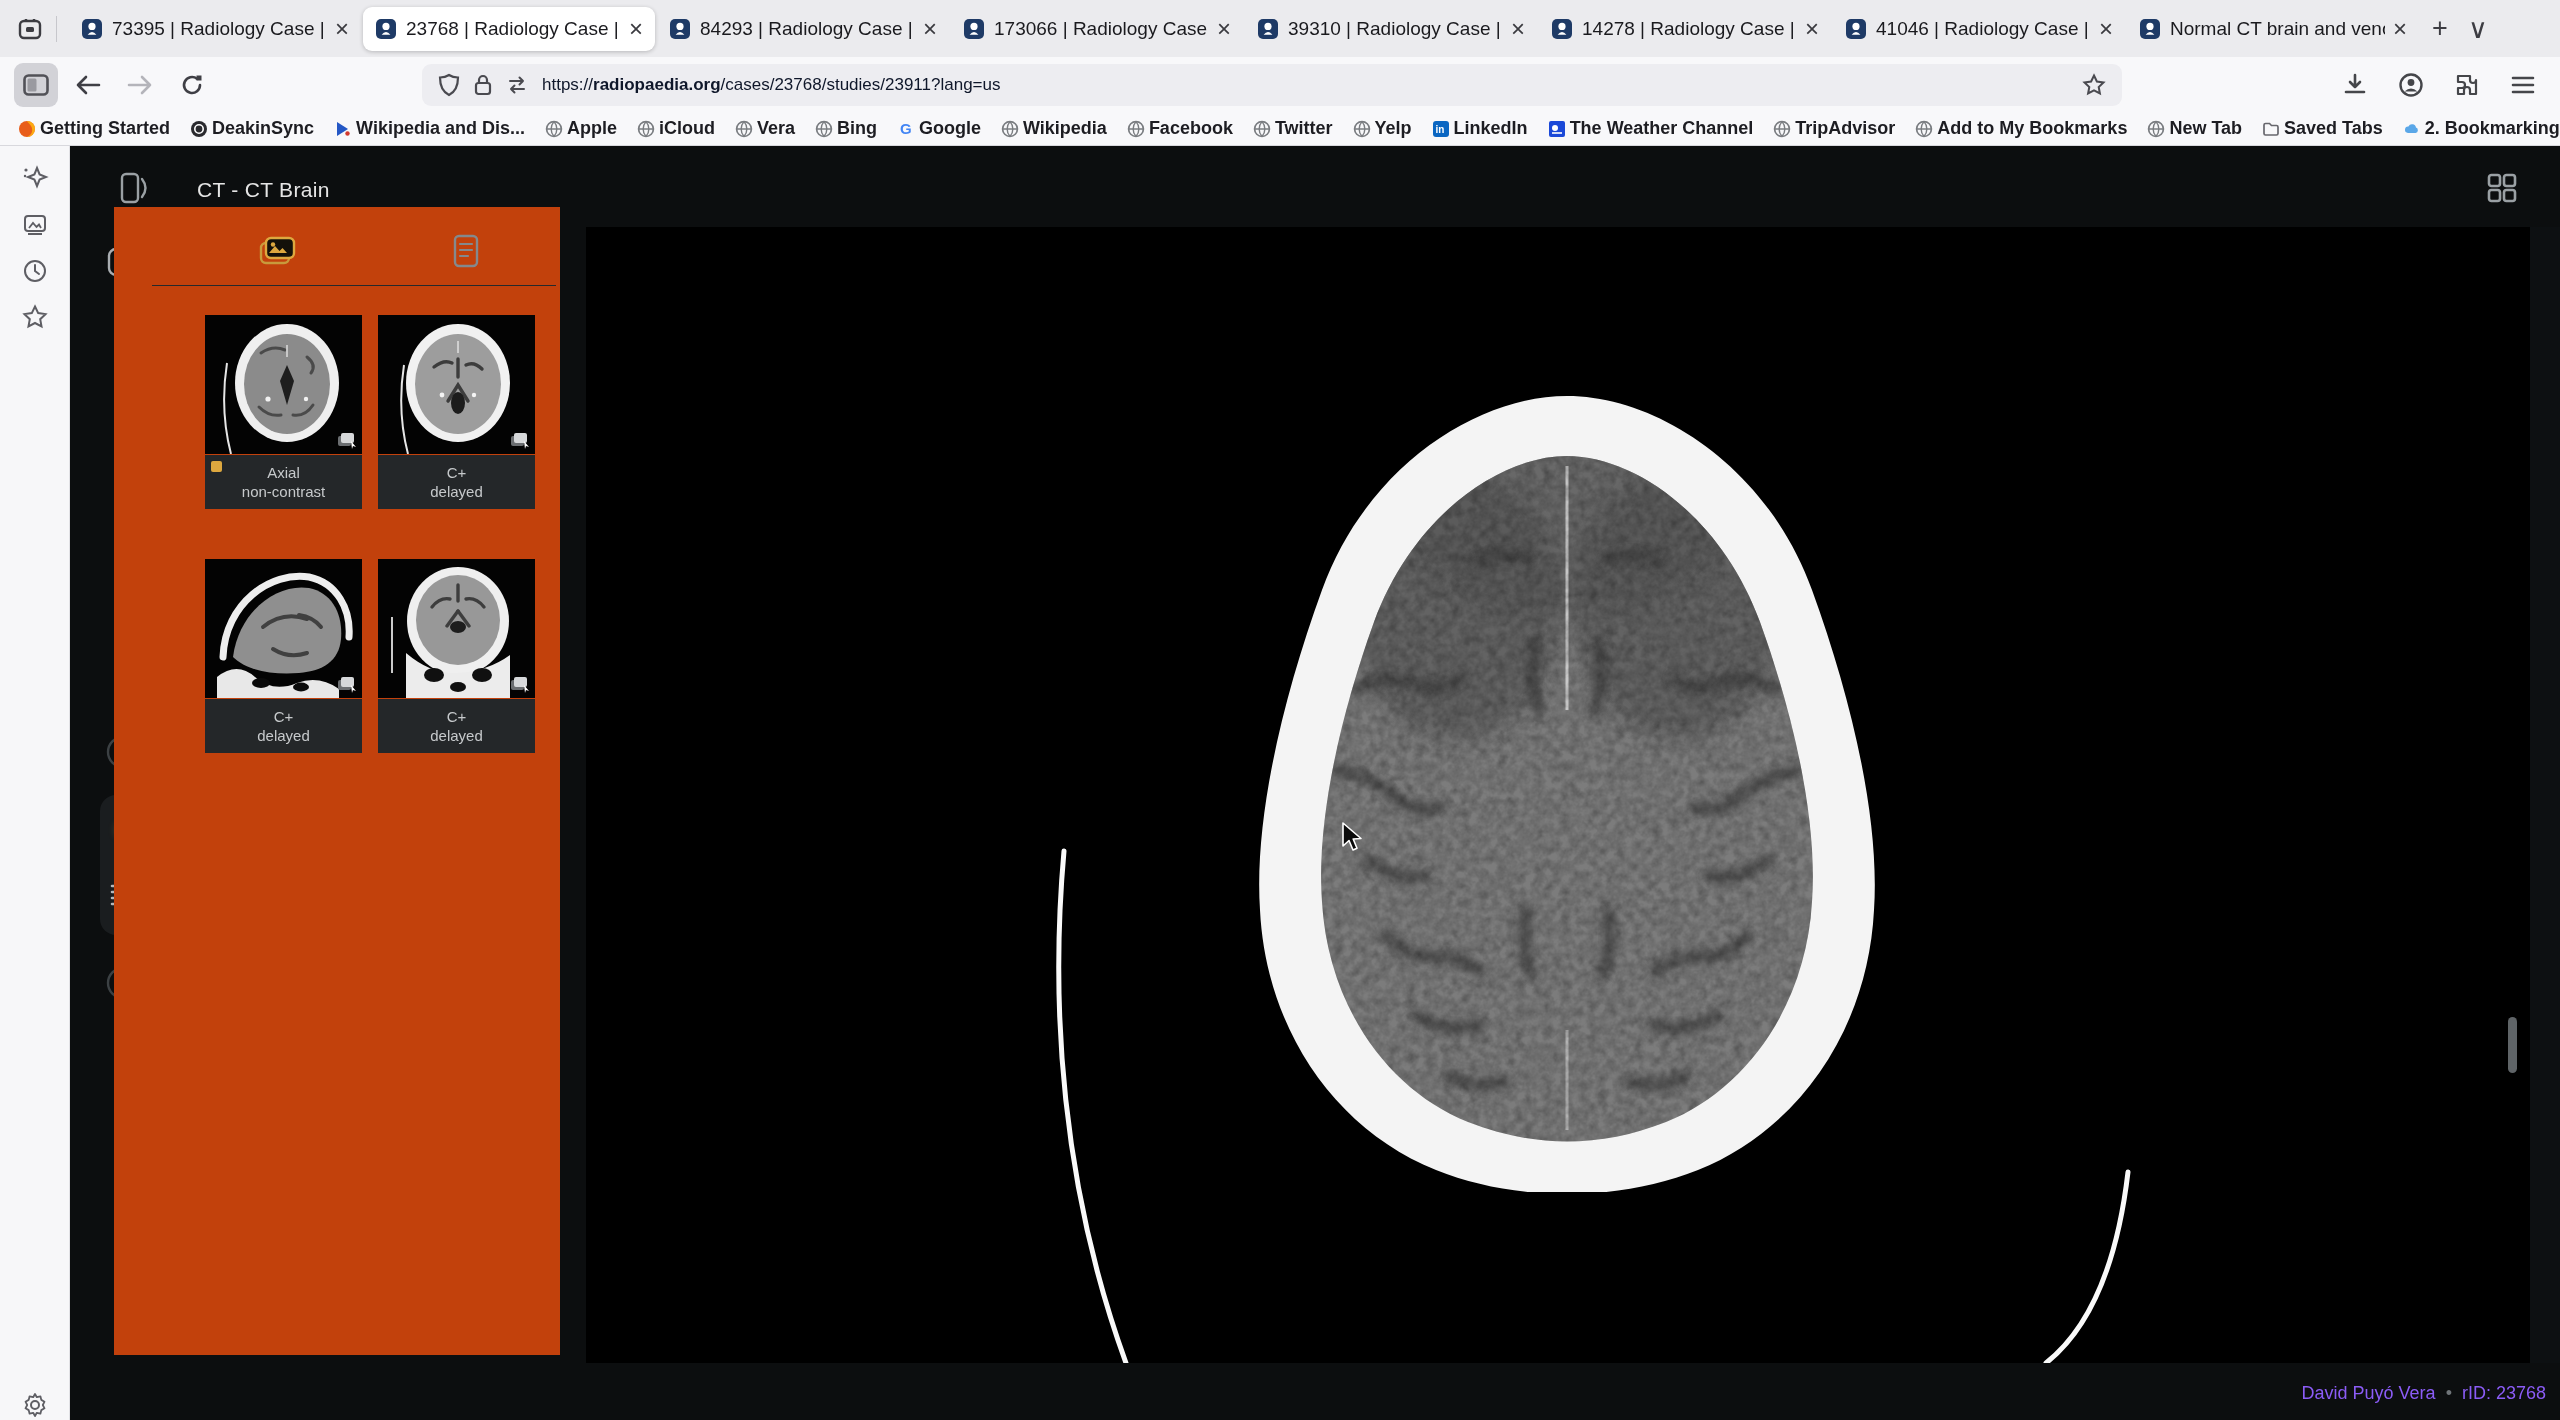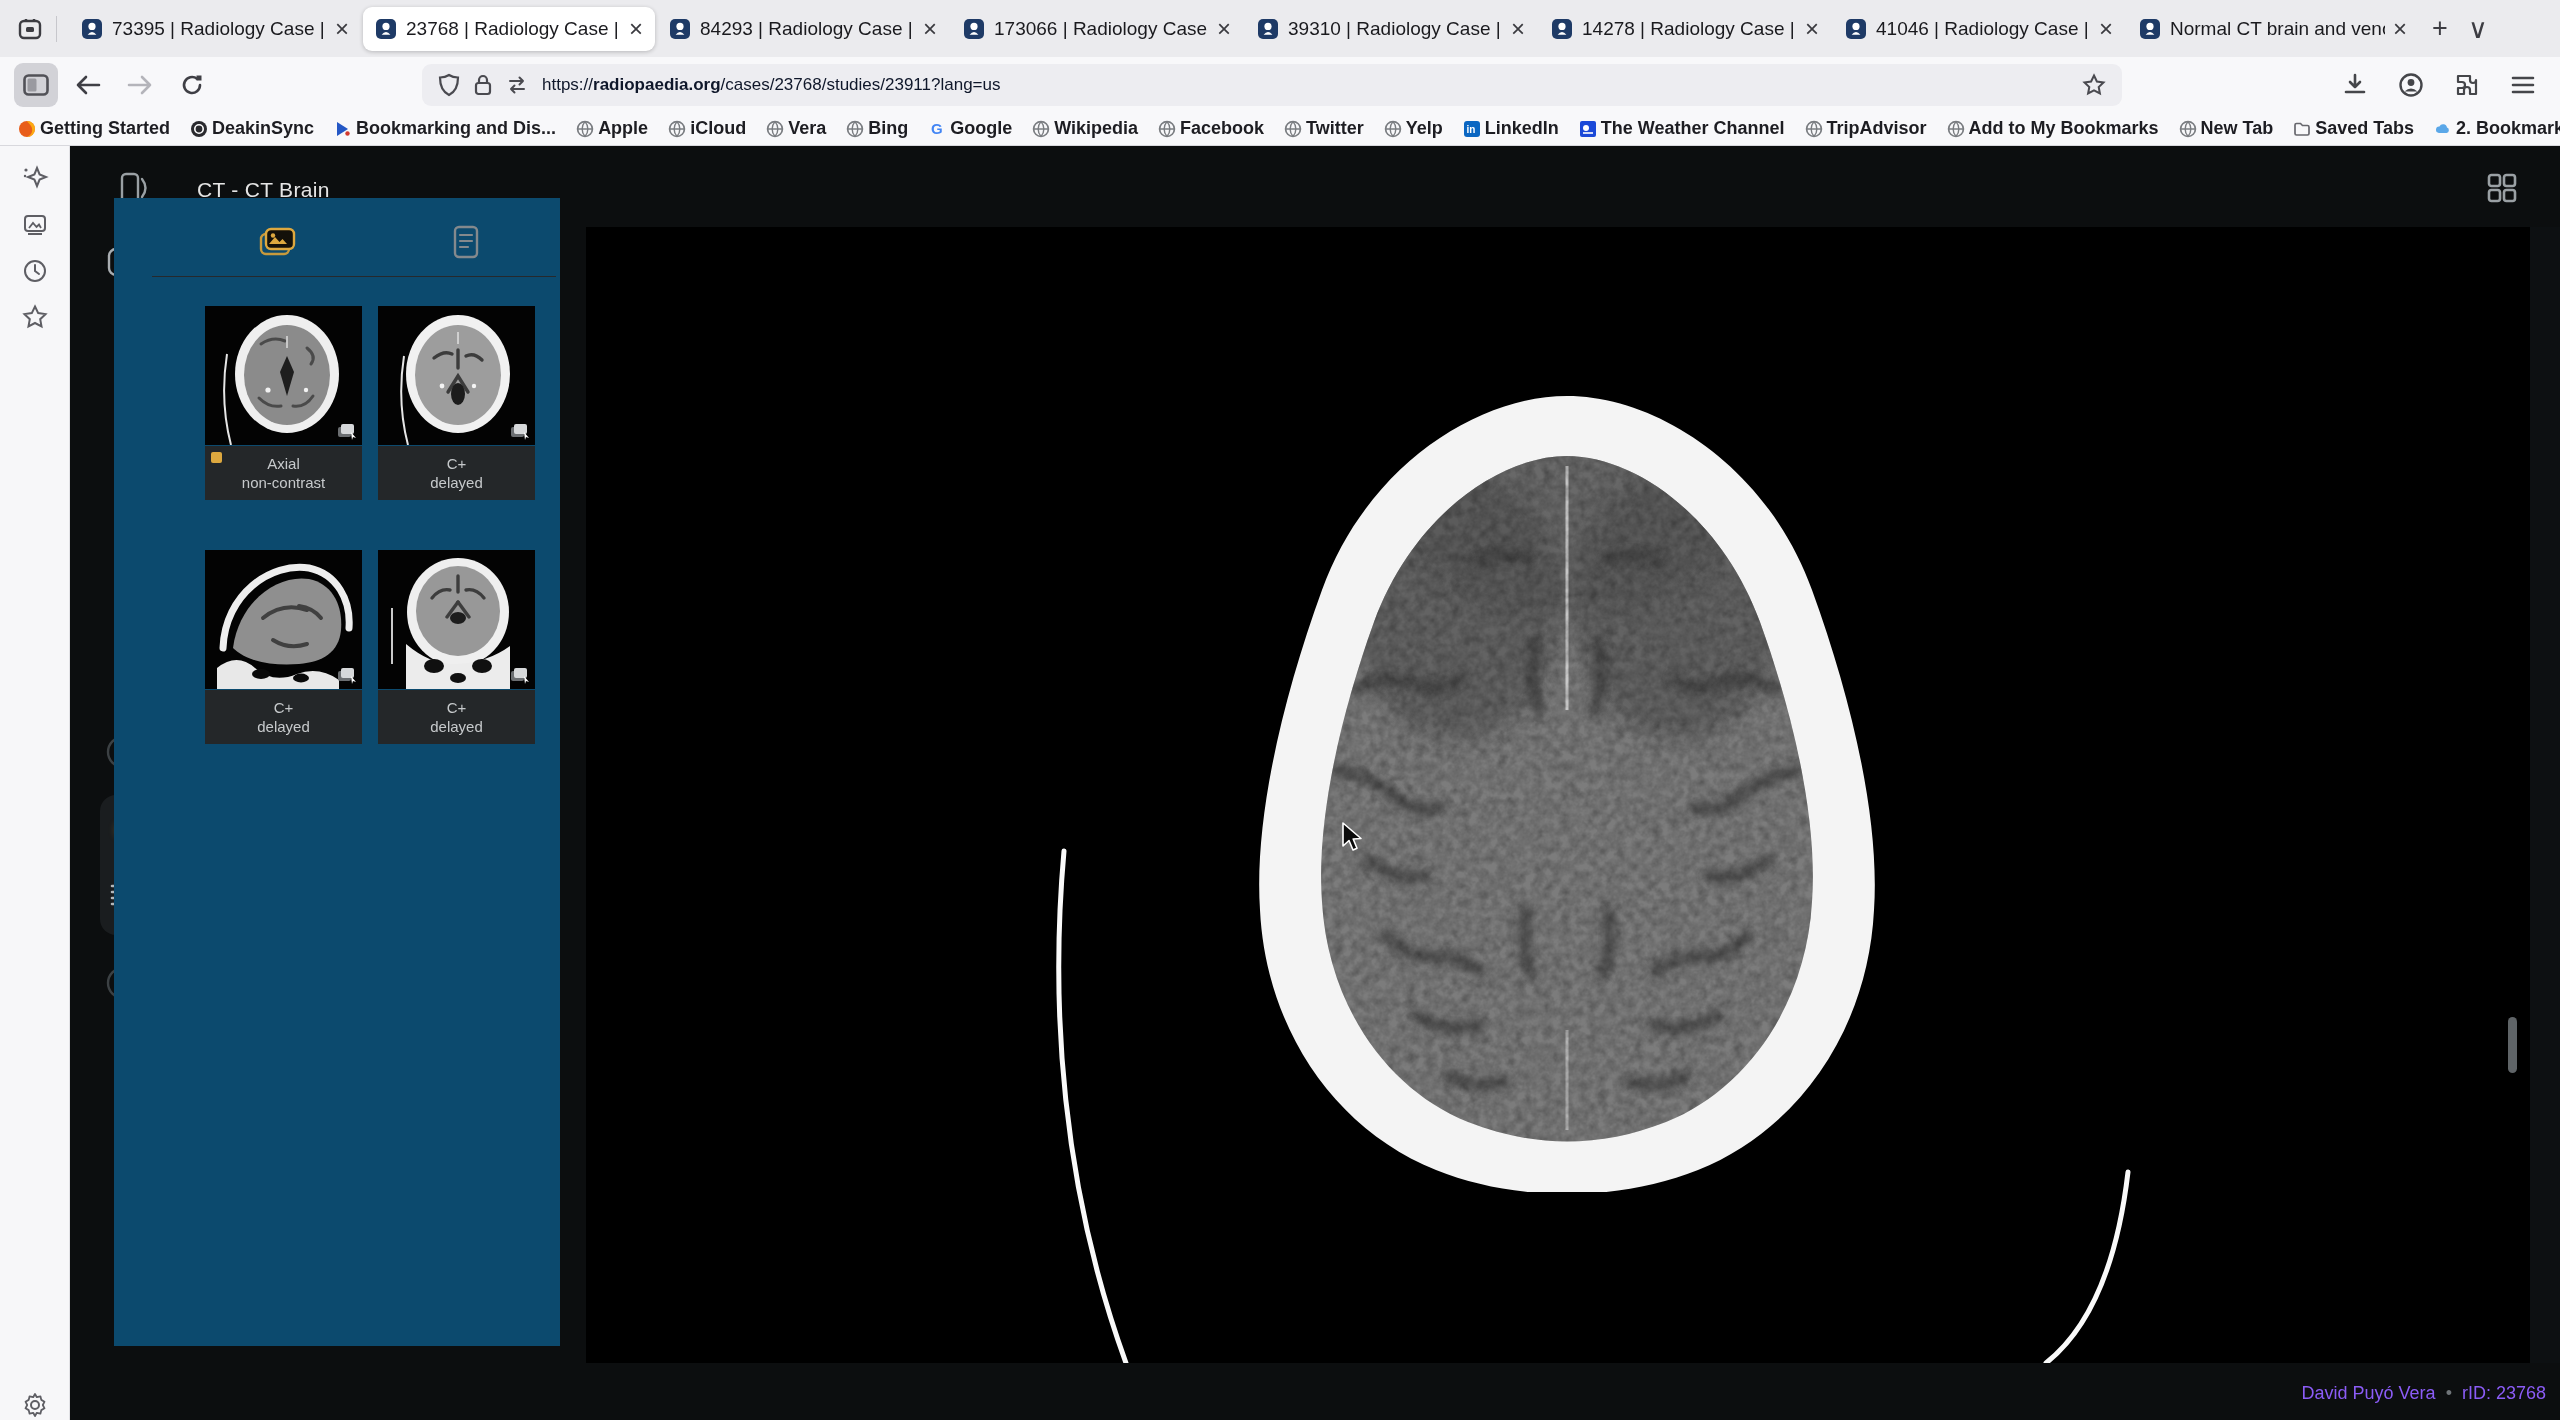--- a/index.html
+++ b/index.html
@@ -37,21 +37,21 @@
   
   .content{position:absolute;left:0;top:146px;width:2560px;height:1274px;}
   .ffstrip{position:absolute;left:0;top:0;width:70px;height:1274px;background:#f7f7f9;border-right:1px solid #e1e1e5;box-sizing:border-box;}
   .ffstrip .sicon{position:absolute;left:50%;transform:translateX(-50%);width:34px;height:34px;display:grid;place-items:center;}
 
   .viewer{position:absolute;left:70px;top:0;width:2490px;height:1274px;background:#0c0e0f;overflow:hidden;}
   .vtitle{position:absolute;left:127px;top:32px;font-size:21px;color:#e5e5e5;letter-spacing:.3px;}
   .vexit{position:absolute;left:48px;top:24px;}
   .vgrid{position:absolute;right:42px;top:26px;}
 
-  .panel{position:absolute;left:44px;top:52px;width:446px;height:1148px;background:#0c4a6e;}
+  .panel{position:absolute;left:44px;top:61px;width:446px;height:1148px;background:#c2410c;}
   .ptab{position:absolute;top:18px;width:60px;height:52px;display:grid;place-items:center;}
   .pdivider{position:absolute;left:38px;top:78px;width:404px;height:1px;background:#26292c;}
   .thumb{position:absolute;width:157px;}
   .timg{position:relative;width:157px;height:139px;background:#000;}
   .tlabel{position:relative;width:157px;height:54px;background:#242729;color:#c6c9cb;font-size:15px;line-height:19px;display:flex;flex-direction:column;align-items:center;justify-content:center;margin-top:1px;}
   .amarker{position:absolute;left:6px;top:6px;width:11px;height:11px;background:#dda83f;border-radius:2px;}
   .stackico{position:absolute;right:4px;bottom:4px;}
 
   .rail-ico{position:absolute;display:grid;place-items:center;transform:translate(-50%,-50%);}
   .railpill{position:absolute;left:30px;top:649px;width:50px;height:140px;background:#1a1d1f;border-radius:16px;}
@@ -269,21 +269,21 @@
         </span>
         <span>DeakinSync</span>
       </div>
       <div class="bm">
         <span>
           <svg width="18" height="18" viewBox="0 0 18 18">
             <path d="M3 2 L14 9 L3 16 Z" fill="#2457c5"></path>
             <circle cx="13.5" cy="13.5" r="2.2" fill="#d23a2e"></circle>
           </svg>
         </span>
-        <span>Bookmarking and Dis...</span>
+        <span>Wikipedia and Dis...</span>
       </div>
       <div class="bm">
         <span>
           <svg width="18" height="18" viewBox="0 0 18 18">
             <circle cx="9" cy="9" r="7.4" fill="none" stroke="#7a7d81" stroke-width="1.7"></circle>
             <path d="M1.6 9 h14.8 M9 1.6 a11 11 0 0 1 0 14.8 M9 1.6 a11 11 0 0 0 0 14.8" fill="none" stroke="#7a7d81" stroke-width="1.4"></path>
           </svg>
         </span>
         <span>Apple</span>
       </div>

